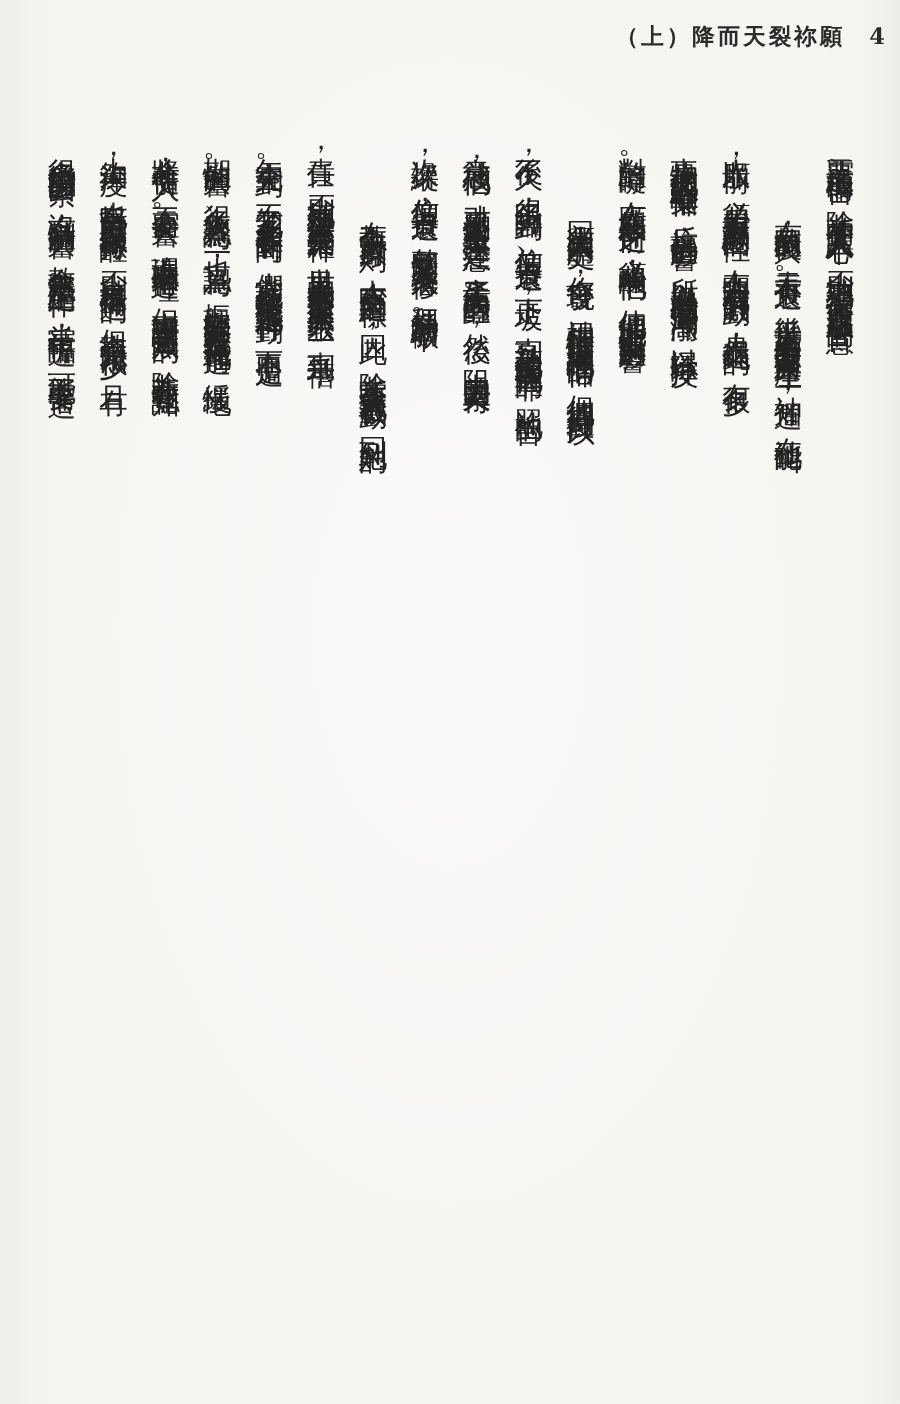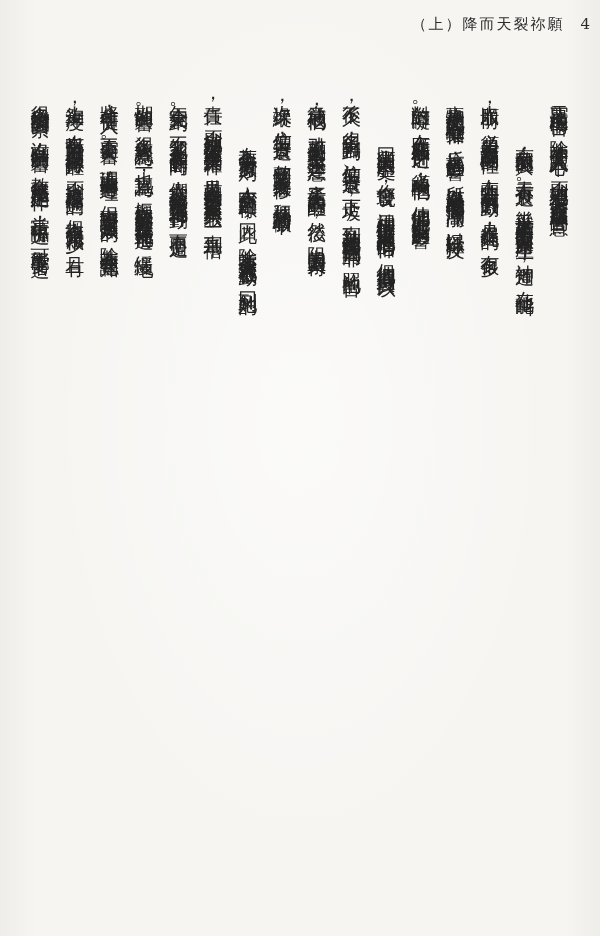--- a/index.html
+++ b/index.html
@@ -21,20 +21,21 @@
   
   .running-head {
     position: absolute;
     top: 15px;
     right: 10px;
     display: flex;
     align-items: flex-start;
     font-size: 15px;
     letter-spacing: 2px;
     color: #2b2b2b;
+    font-weight: bold;
   }
   .running-head .page-no {
     margin-left: 16px;
     font-size: 15px;
     letter-spacing: 0;
     font-family: "DejaVu Serif", serif;
   }
 
   
   .text-body {

